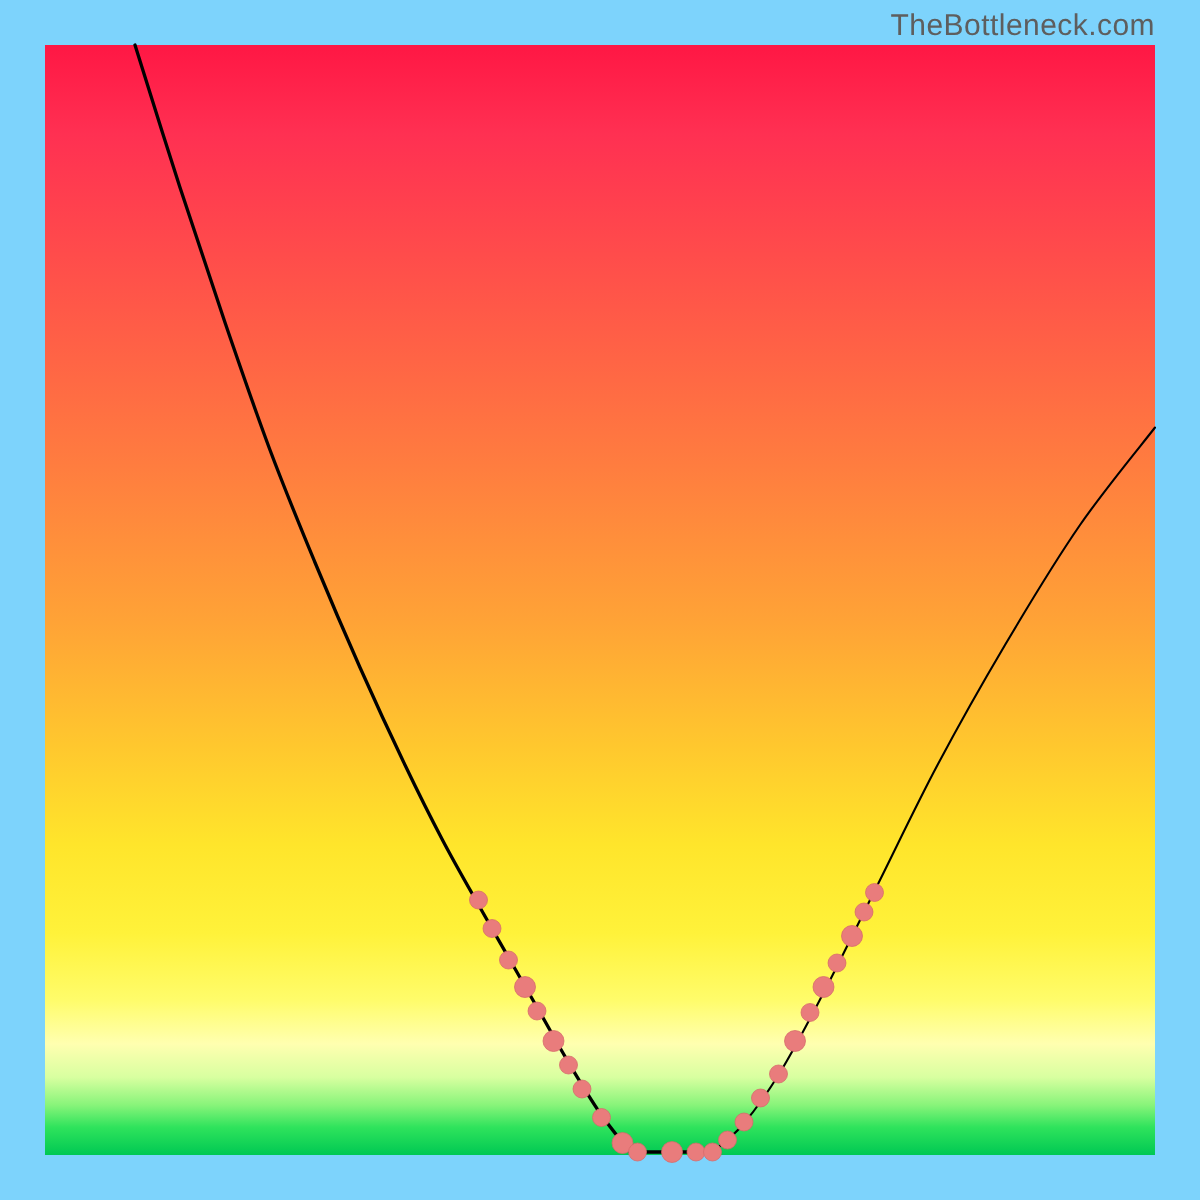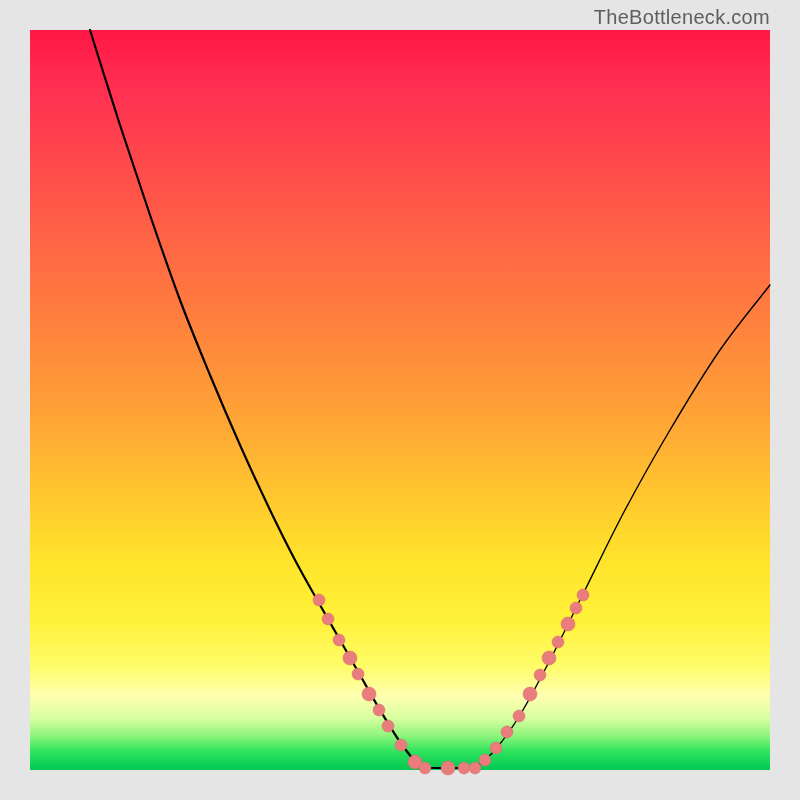--- a/index.html
+++ b/index.html
@@ -8,21 +8,21 @@
     width: 800px;
     height: 800px;
     background: #000;
     overflow: hidden;
     font-family: Arial, Helvetica, sans-serif;
   }
   .stage {
     position: relative;
     width: 800px;
     height: 800px;
-    background: #e5e5e5;
+    background: #7dd3fc;
   }
   .plot-area {
     position: absolute;
     left: 30px;
     top: 30px;
     width: 740px;
     height: 740px;
     
     background: linear-gradient(
       to bottom,

